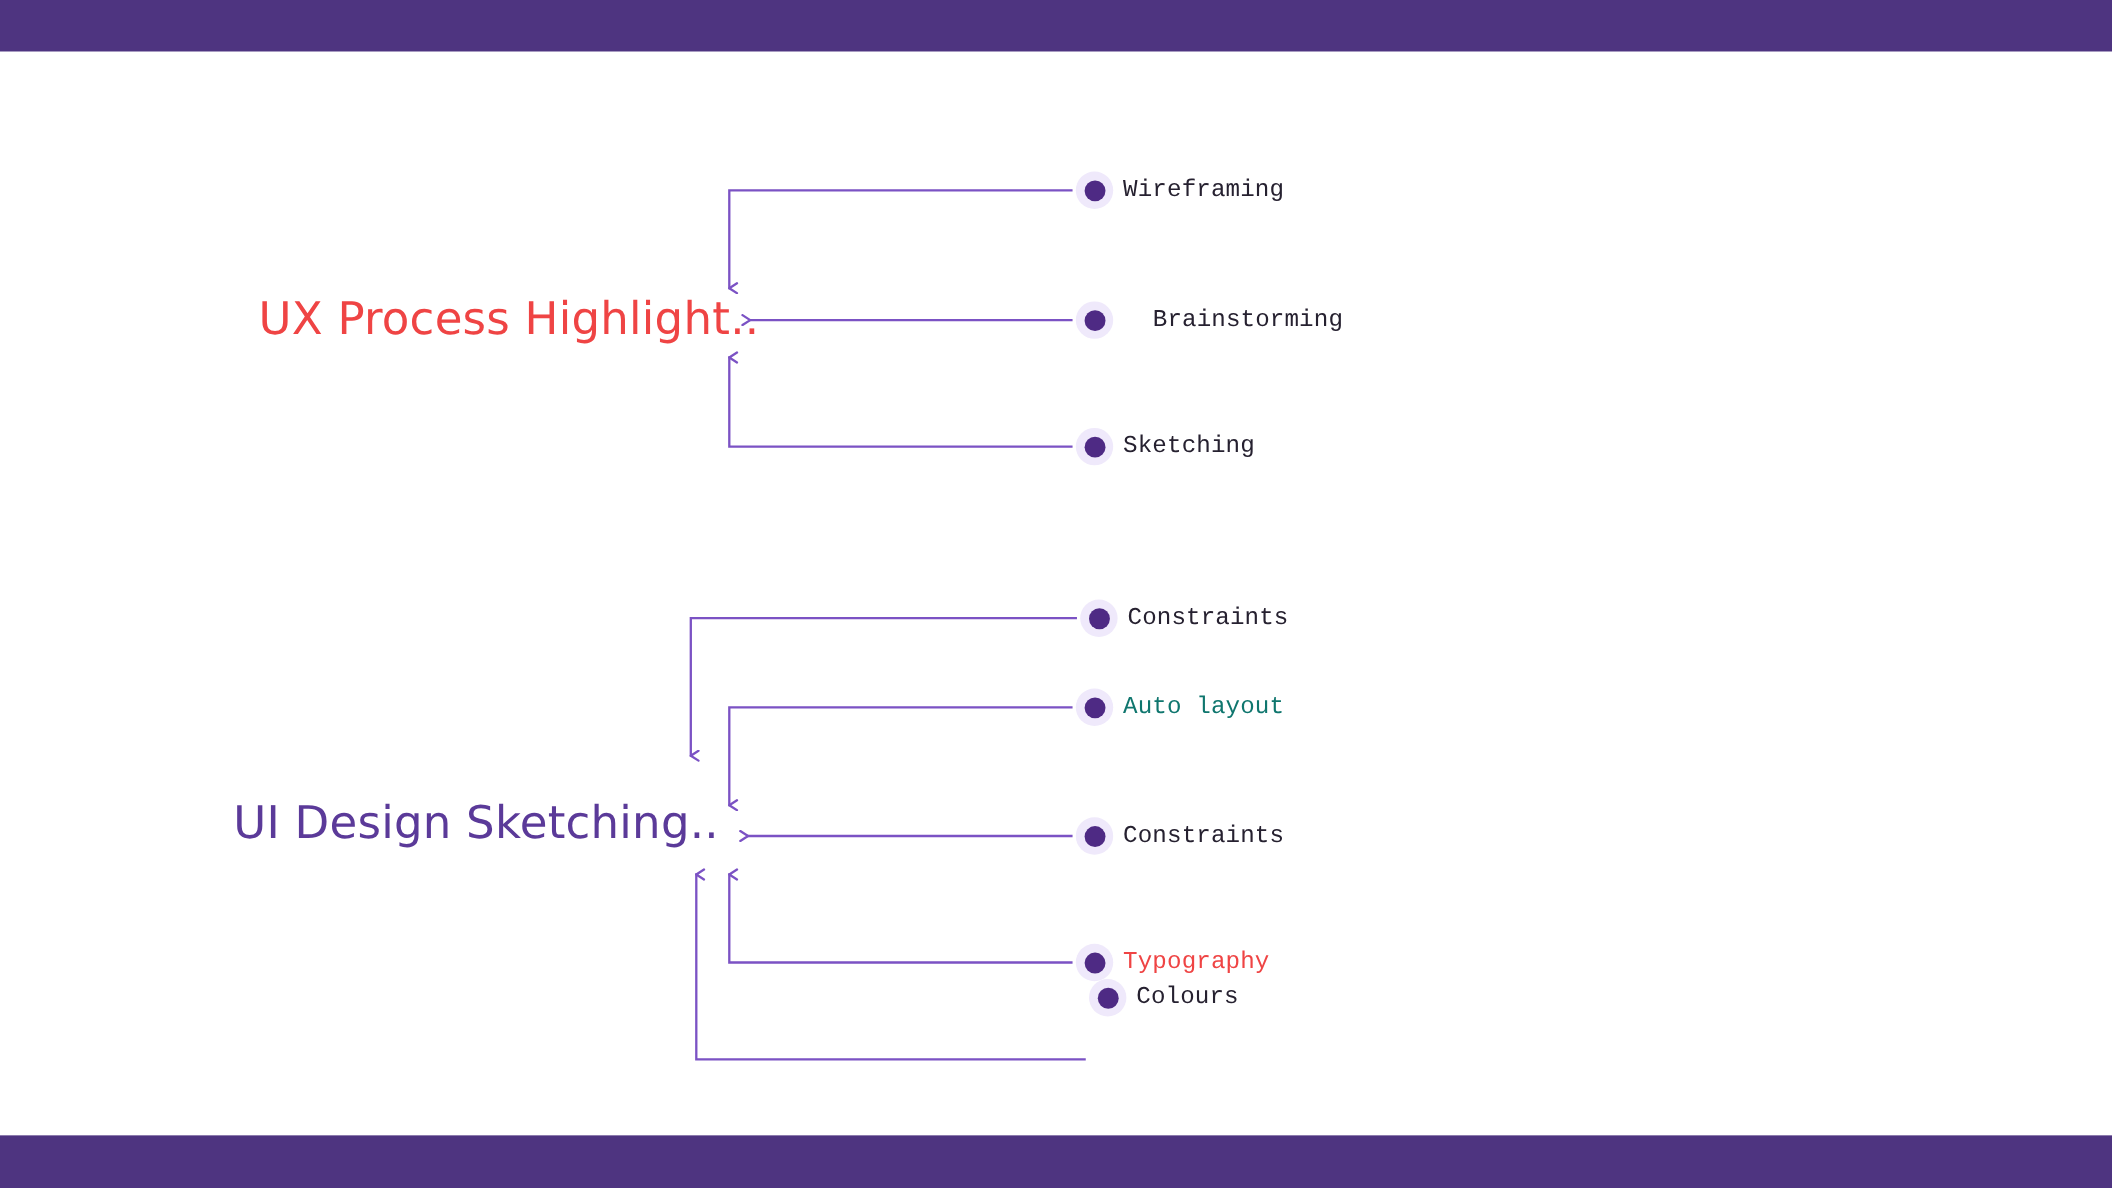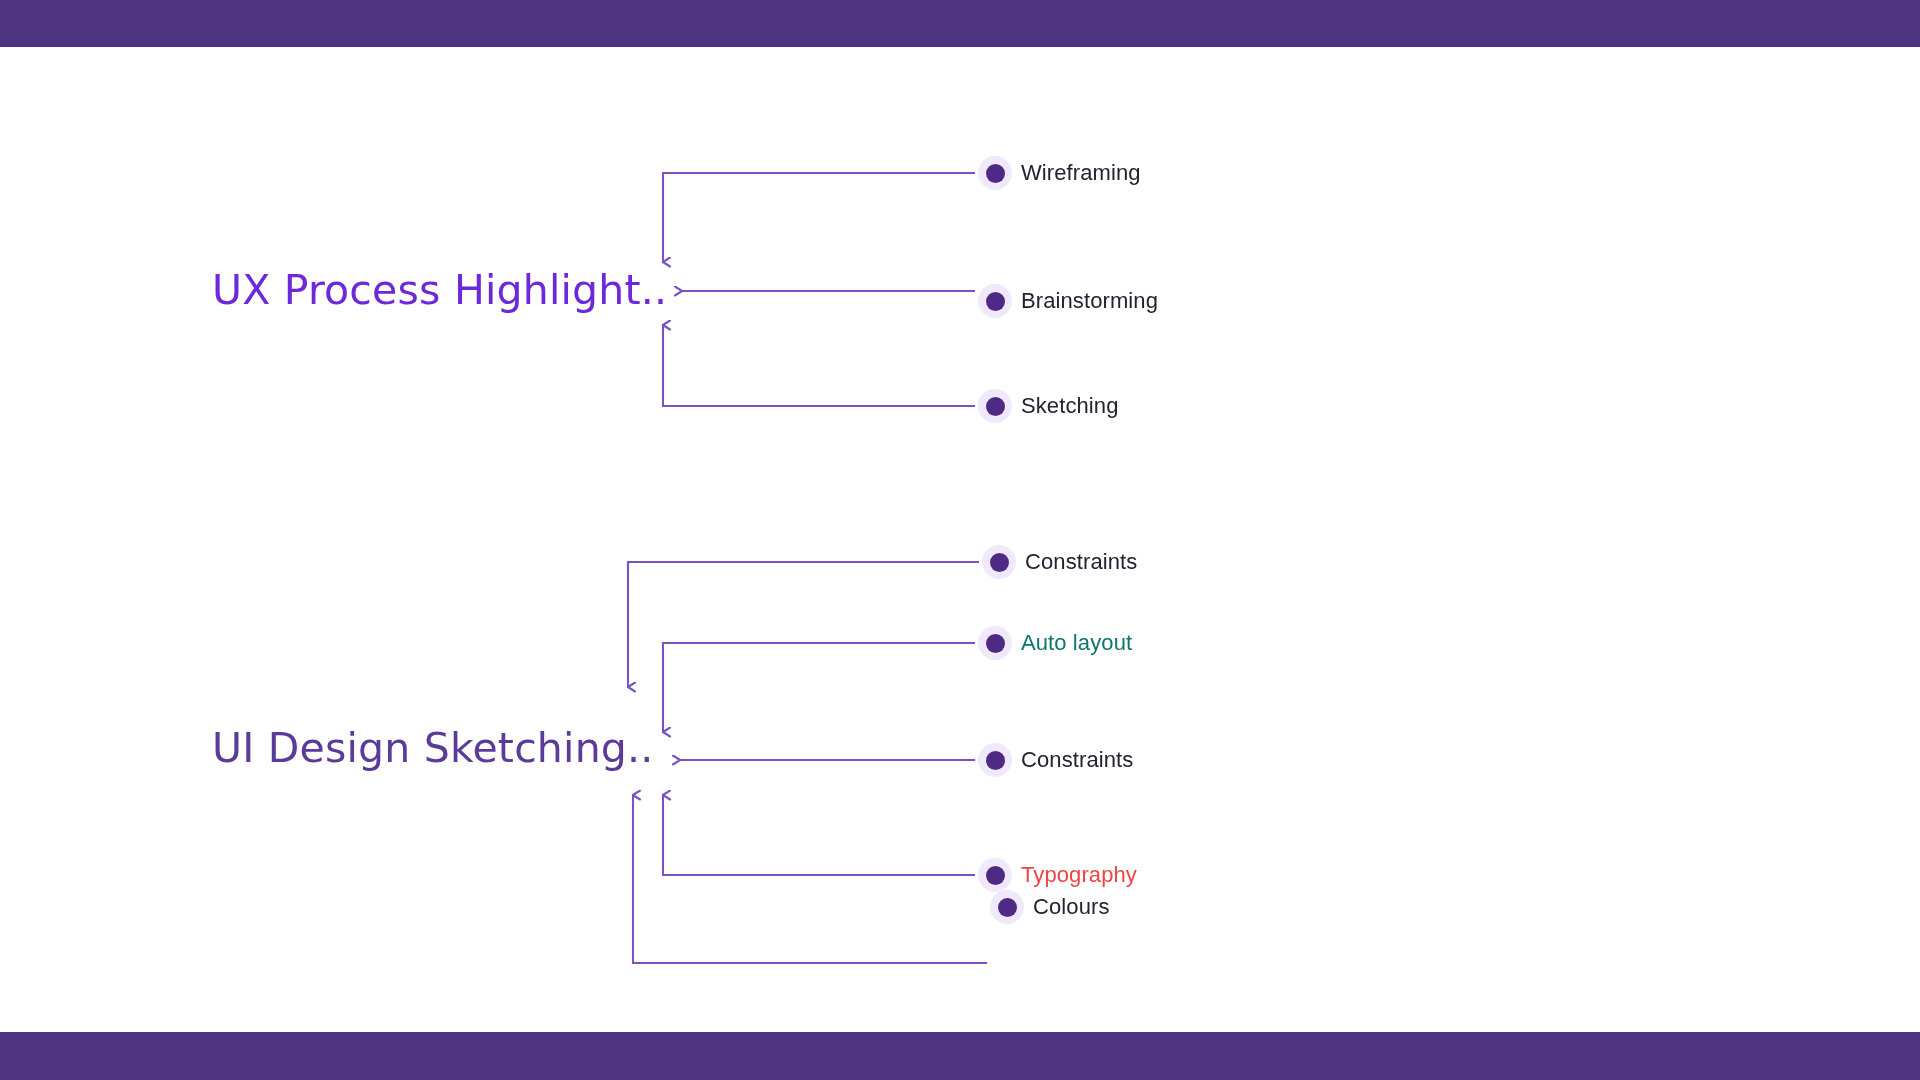--- a/index.html
+++ b/index.html
@@ -87,21 +87,21 @@
     content: "";
     display: block;
     width: 19px;
     height: 19px;
     border-radius: 50%;
     background: #4E2A84;
   }
 
   .leaf-label {
     margin-left: 9px;
-    font-family: Liberation Sans, sans-serif;
+    font-family: Liberation Mono, monospace;
     font-size: 22px;
     font-weight: 400;
     color: #262130;
     line-height: 1;
     letter-spacing: 0.1px;
   }
 </style>
 </head>
 <body>
 
@@ -138,28 +138,28 @@
       <path d="M 974 643 L 663 643 L 663 732" marker-end="url(#arrow-down)"></path>
 
       <path d="M 974 760 L 680 760" marker-end="url(#arrow-left)"></path>
 
       <path d="M 974 875 L 663 875 L 663 795" marker-end="url(#arrow-up)"></path>
 
       <path d="M 986 963 L 633 963 L 633 795" marker-end="url(#arrow-up)"></path>
     </g>
   </svg>
 
-  <div class="group-title title-ux" style="color: #6d28d9;">UX Process Highlight..</div>
+  <div class="group-title title-ux" style="color: #ef4444; margin-left: 23px;">UX Process Highlight..</div>
 
   <div class="leaf" style="left:978px; top:156px;">
     <span class="leaf-dot" style="background: rgb(239, 233, 251);"></span>
     <span class="leaf-label" style="color: rgb(38, 33, 48);">Wireframing</span>
   </div>
 
-  <div class="leaf" style="left:978px; top:284px;">
+  <div class="leaf" style="left:978px; top:274px;gap:27px;">
     <span class="leaf-dot" style="background: rgb(239, 233, 251);"></span>
     <span class="leaf-label" style="color: rgb(38, 33, 48);">Brainstorming</span>
   </div>
 
   <div class="leaf" style="left:978px; top:389px;align-items:center;">
     <span class="leaf-dot" style="background: rgb(239, 233, 251);"></span>
     <span class="leaf-label" style="color: rgb(38, 33, 48);">Sketching</span>
   </div>
 
   <div class="group-title title-ui" style="color: rgb(91, 58, 153);">UI Design Sketching..</div>

